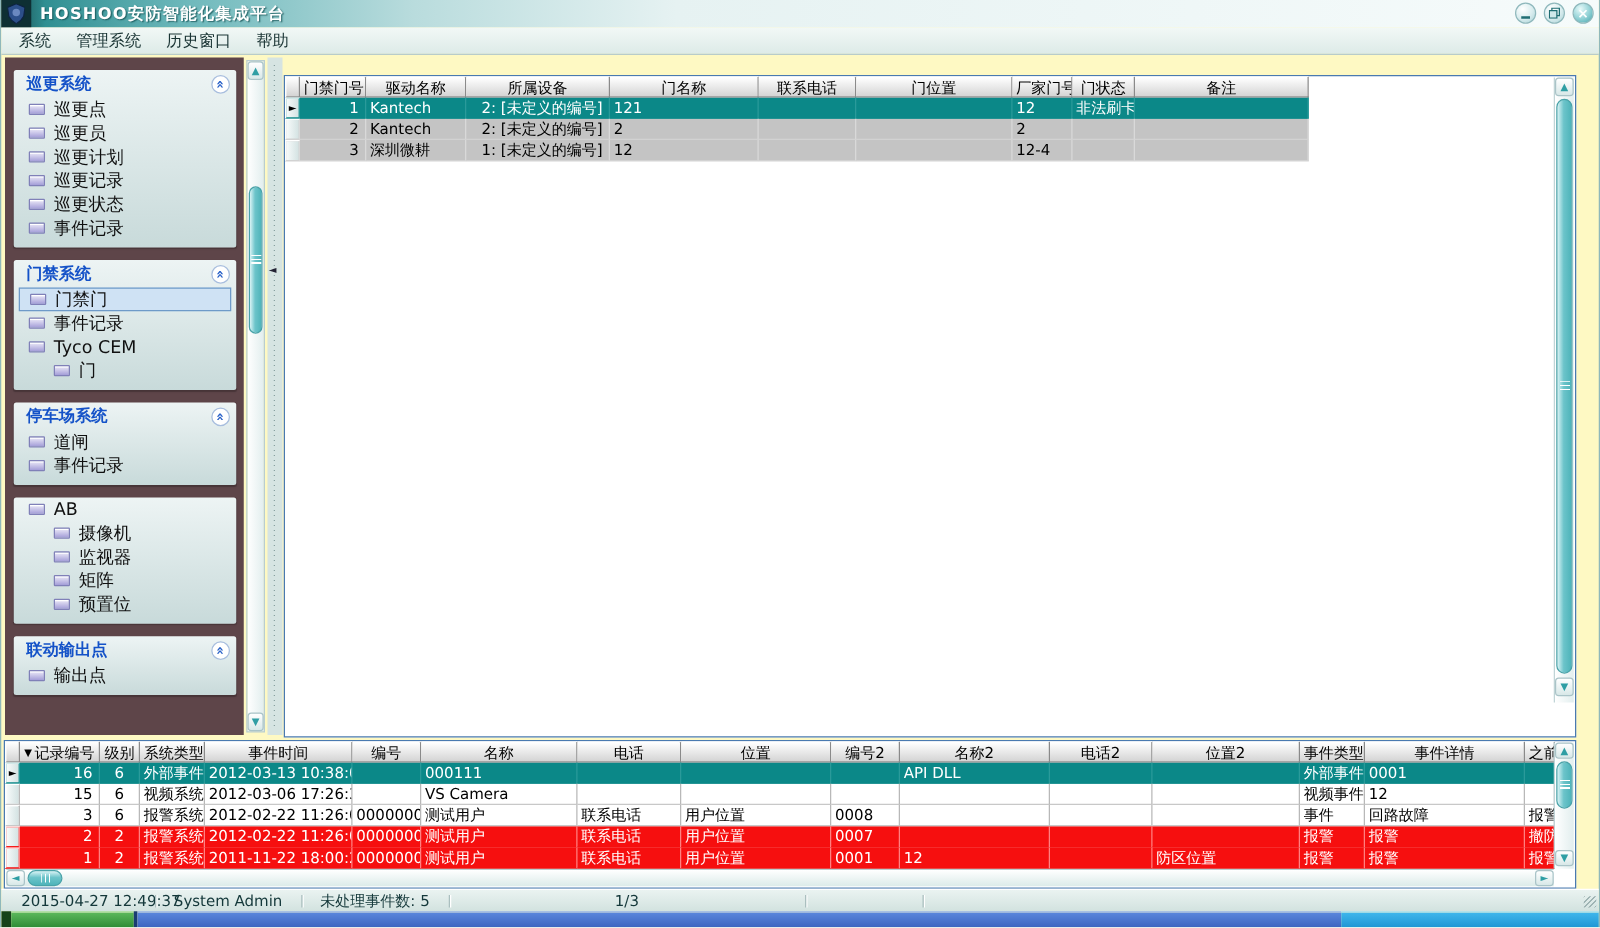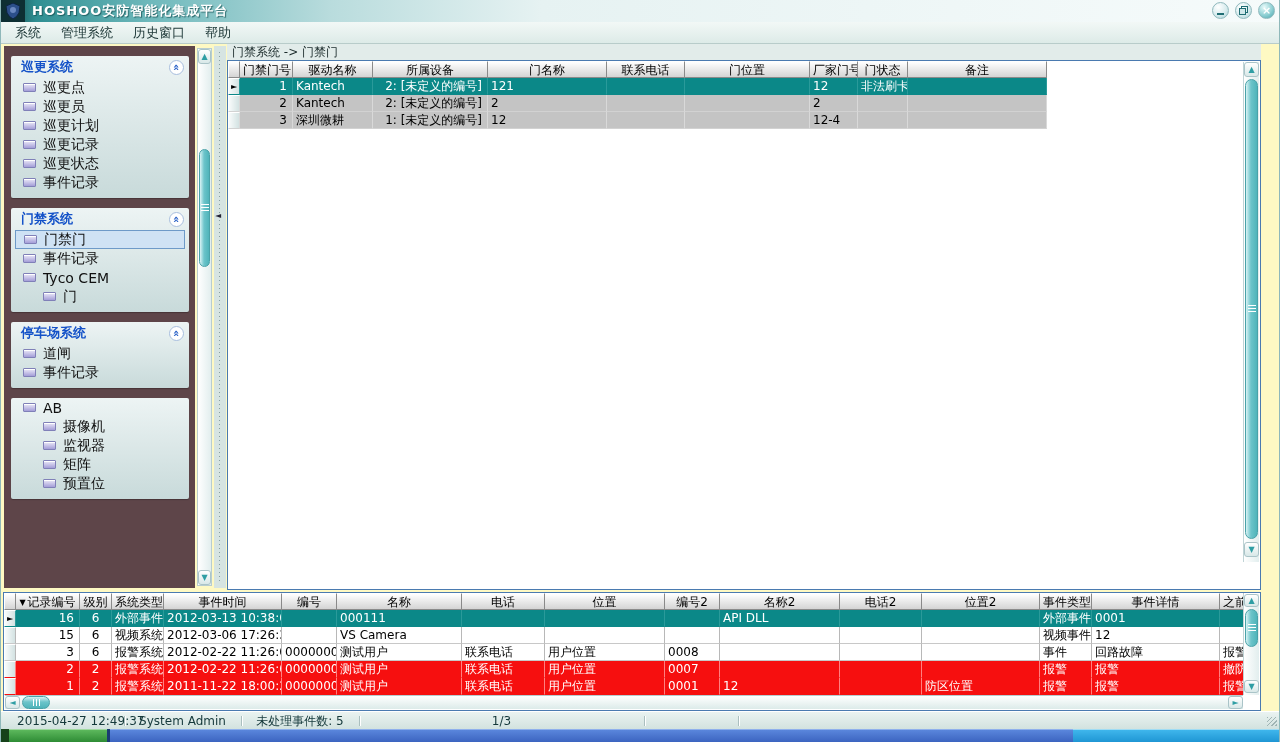--- a/index.html
+++ b/index.html
@@ -250,36 +250,47 @@
         </div>
         <div class="s-item ind">
           <span class="s-icon"></span>
           <span class="s-label">矩阵</span>
         </div>
         <div class="s-item ind">
           <span class="s-icon"></span>
           <span class="s-label">预置位</span>
         </div>
       </div>
+      <div class="panel">
+        <div class="panel-head">
+          <span class="panel-title">联动输出点</span>
+          <span class="chev-btn">
+            <span class="chev">«</span>
+          </span>
+        </div>
+        <div class="s-item">
+          <span class="s-icon"></span>
+          <span class="s-label">输出点</span>
+        </div>
+      </div>
     </div>
 
   <div class="vtrack sidebar-scroll">
     <span class="scroll-btn" style="top:0;">▲</span>
     <span class="vthumb" style="top:100px; height:118px;">
         <span class="grip"></span>
       </span>
     <span class="scroll-btn" style="bottom:0; top:auto;">▼</span>
   </div>
 
   <div class="splitter">
     <span class="dots"></span>
     <span class="sp-arrow">◄</span>
   </div>
 
-  <div class="breadcrumb">门禁系统 -&gt; 门禁门</div>
 
   <div class="main-panel">
     <div class="grid-host">
         <div class="grid-row grid-head"><span class="gcell gutter"></span><span class="gcell" style="width: 53px;"><span>门禁门号</span></span><span class="gcell" style="width: 80px;"><span>驱动名称</span></span><span class="gcell" style="width: 115px;"><span>所属设备</span></span><span class="gcell" style="width: 119px;"><span>门名称</span></span><span class="gcell" style="width: 78px;"><span>联系电话</span></span><span class="gcell" style="width: 125px;"><span>门位置</span></span><span class="gcell" style="width: 48px;"><span>厂家门号</span></span><span class="gcell" style="width: 50px;"><span>门状态</span></span><span class="gcell" style="width: 139px;"><span>备注</span></span></div>
         <div class="grid-row row-teal"><span class="gcell gutter">►</span><span class="gcell al-r" style="width: 53px;">1</span><span class="gcell " style="width: 80px;">Kantech</span><span class="gcell al-r" style="width: 115px;">2: [未定义的编号]</span><span class="gcell " style="width: 119px;">121</span><span class="gcell " style="width: 78px;"></span><span class="gcell " style="width: 125px;"></span><span class="gcell " style="width: 48px;">12</span><span class="gcell " style="width: 50px;">非法刷卡</span><span class="gcell " style="width: 139px;"></span></div>
         <div class="grid-row row-gray"><span class="gcell gutter"></span><span class="gcell al-r" style="width: 53px;">2</span><span class="gcell " style="width: 80px;">Kantech</span><span class="gcell al-r" style="width: 115px;">2: [未定义的编号]</span><span class="gcell " style="width: 119px;">2</span><span class="gcell " style="width: 78px;"></span><span class="gcell " style="width: 125px;"></span><span class="gcell " style="width: 48px;">2</span><span class="gcell " style="width: 50px;"></span><span class="gcell " style="width: 139px;"></span></div>
         <div class="grid-row row-gray"><span class="gcell gutter"></span><span class="gcell al-r" style="width: 53px;">3</span><span class="gcell " style="width: 80px;">深圳微耕</span><span class="gcell al-r" style="width: 115px;">1: [未定义的编号]</span><span class="gcell " style="width: 119px;">12</span><span class="gcell " style="width: 78px;"></span><span class="gcell " style="width: 125px;"></span><span class="gcell " style="width: 48px;">12-4</span><span class="gcell " style="width: 50px;"></span><span class="gcell " style="width: 139px;"></span></div>
       </div>
     <div class="vtrack main-vscroll">
       <span class="scroll-btn" style="top:0;">▲</span>

